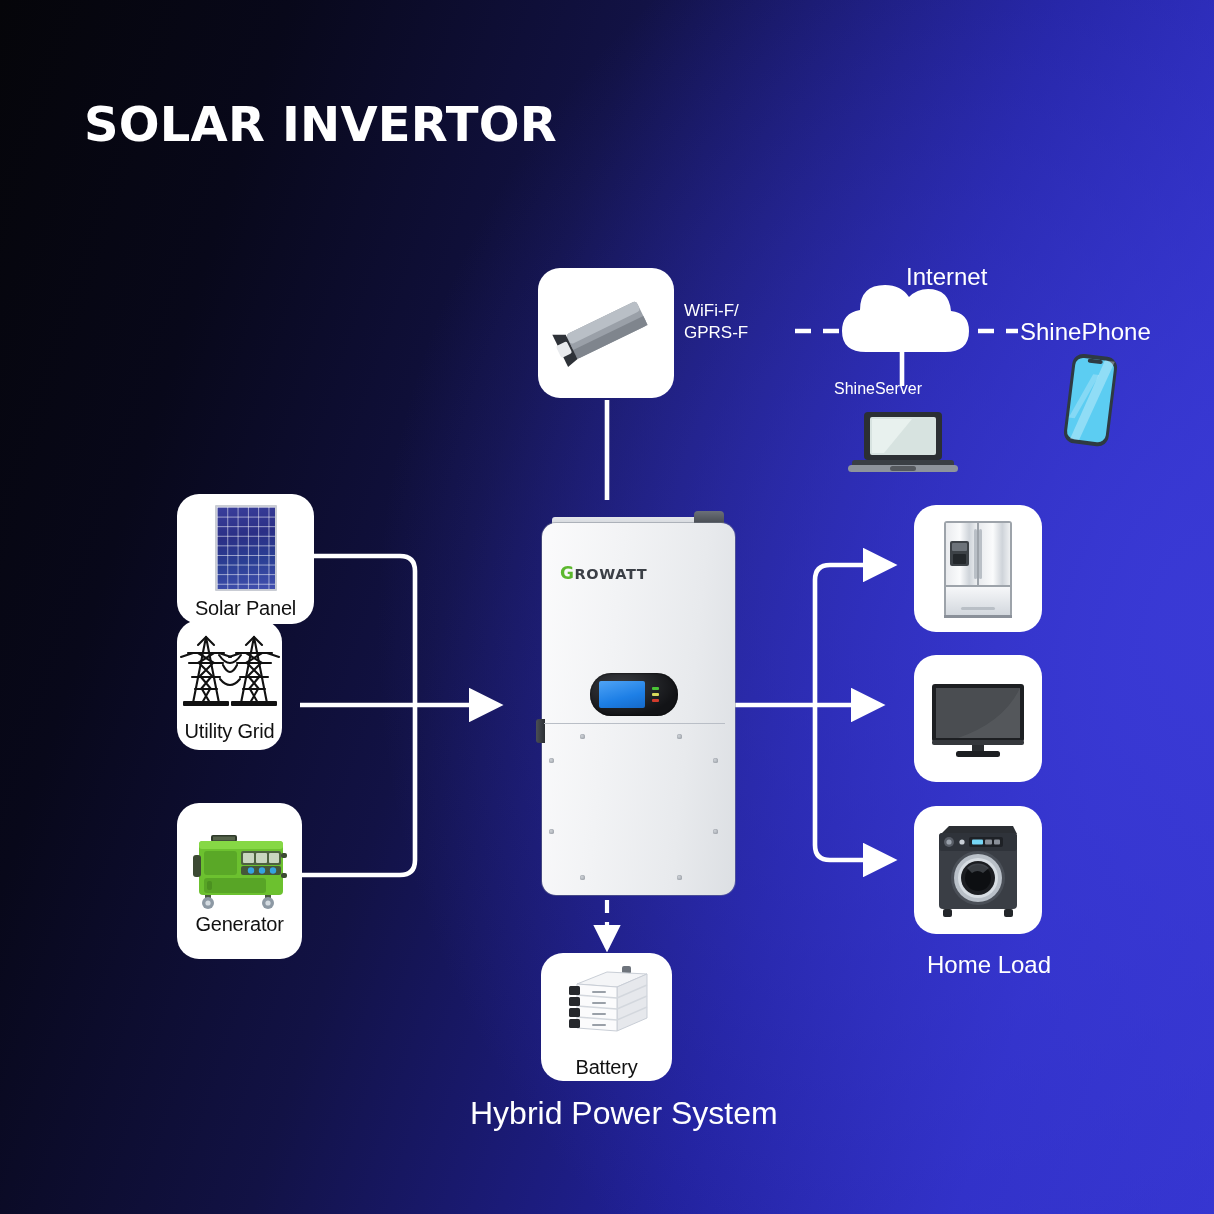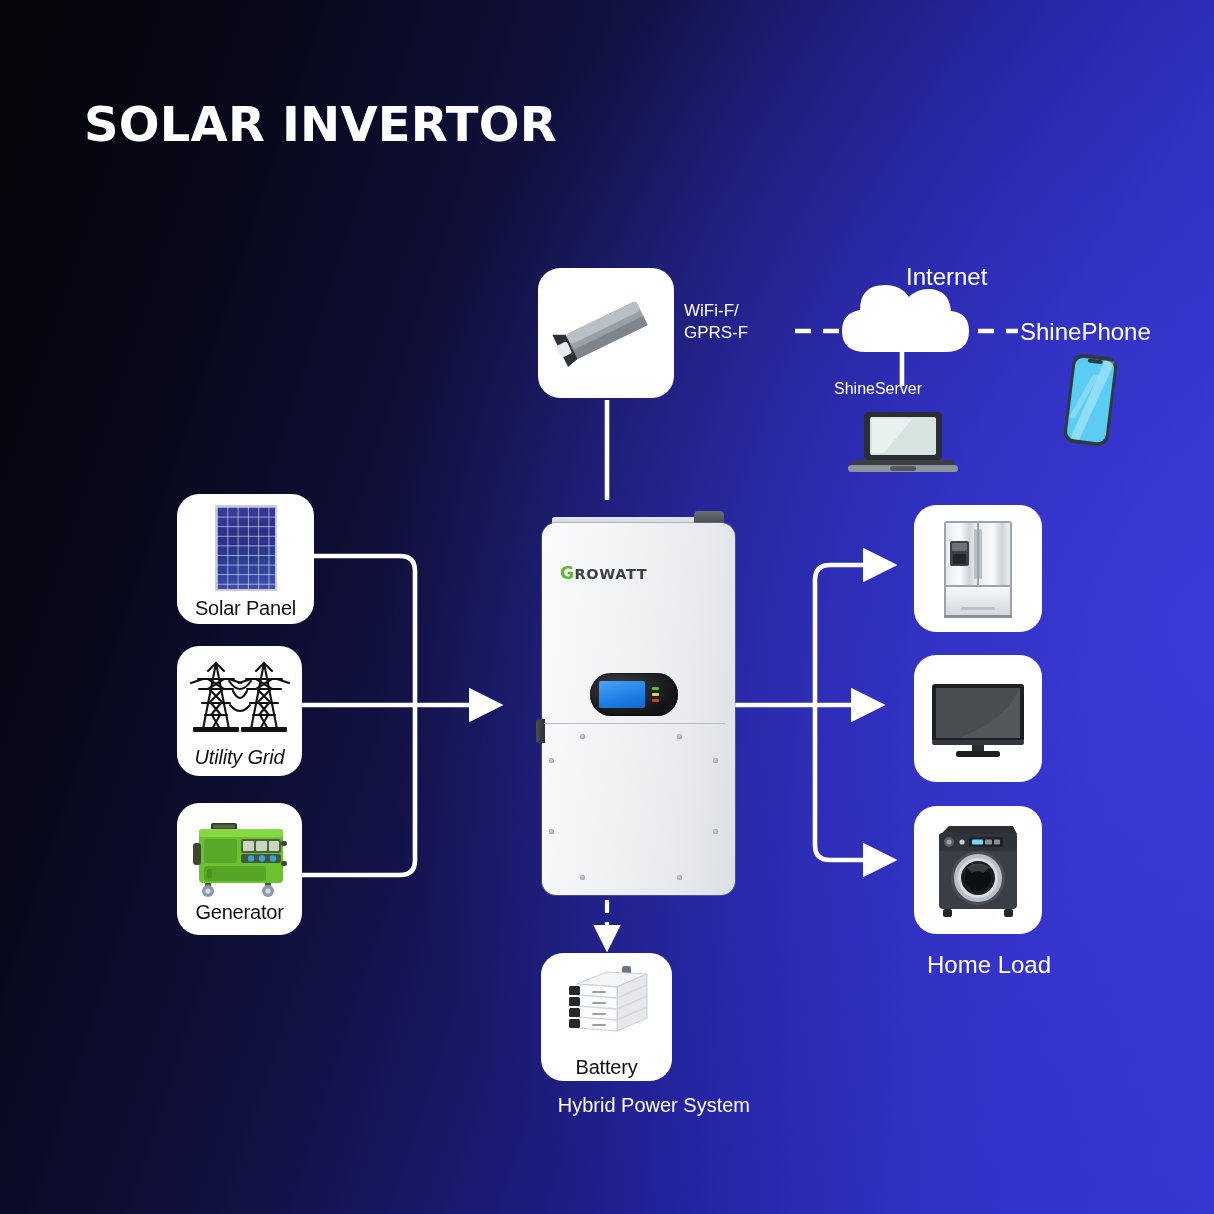--- a/index.html
+++ b/index.html
@@ -185,21 +185,21 @@
 
   <div class="card" style="left:177px; top:494px; width:137px; height:130px;">
     <div class="icon-box" style="margin-top:4px;">
       <div class="sp-frame">
           <div class="sp-grid"></div>
         </div>
     </div>
     <div class="cap" style="margin-top:7px;">Solar Panel</div>
   </div>
 
-  <div class="card" style="left:177px; top:646px; width:125px; height:130px;font-style:italic;">
+  <div class="card" style="left:177px; top:620px; width:105px; height:130px;">
     <div class="icon-box" style="margin-top:2px;">
       <svg width="108" height="86" viewBox="0 0 108 86">
         <g stroke="#111" stroke-width="2.1" fill="none" stroke-linecap="round">
 
           <path d="M30 6 L17 72 M30 6 L43 72"></path>
           <path d="M9 72 L51 72"></path>
           <path d="M12 22 L48 22 M13 32 L47 32 M16 46 L44 46 M19 58 L41 58"></path>
           <path d="M22 22 L38 32 M38 22 L22 32 M23 32 L37 46 M37 32 L23 46 M25 46 L35 58 M35 46 L25 58 M26 58 L34 72 M34 58 L26 72"></path>
           <path d="M22 14 L30 6 L38 14"></path>
           <path d="M5 26 L17 22 M55 26 L43 22"></path>
@@ -215,21 +215,21 @@
           <path d="M47 34 Q54 48 61 34"></path>
           <path d="M44 48 Q54 60 64 48"></path>
         </g>
         <rect x="7" y="70" width="46" height="5" rx="1" fill="#111"></rect>
         <rect x="55" y="70" width="46" height="5" rx="1" fill="#111"></rect>
       </svg>
     </div>
     <div class="cap" style="margin-top:4px;">Utility Grid</div>
   </div>
 
-  <div class="card" style="left:177px; top:803px; width:125px; height:132px;">
+  <div class="card" style="left:177px; top:803px; width:125px; height:156px;">
     <div class="icon-box" style="margin-top:2px;">
       <svg width="110" height="80" viewBox="0 0 110 80">
         <rect x="26" y="4" width="26" height="7" rx="2" fill="#2f3a2a"></rect>
         <rect x="28" y="5.5" width="22" height="4" fill="#55634a"></rect>
         <rect x="14" y="10" width="84" height="54" rx="4" fill="#6cc12f"></rect>
         <rect x="14" y="10" width="84" height="8" rx="3" fill="#86d845"></rect>
         <rect x="8" y="24" width="8" height="22" rx="3" fill="#3c4a33"></rect>
         <rect x="19" y="20" width="33" height="24" rx="3" fill="#5aa827"></rect>
         <rect x="19" y="47" width="62" height="15" rx="3" fill="#58a526"></rect>
         <rect x="22" y="50" width="5" height="9" rx="2" fill="#4b9120"></rect>
@@ -305,21 +305,21 @@
           <rect x="37" y="29" width="14" height="2" rx="1"></rect>
           <rect x="37" y="40" width="14" height="2" rx="1"></rect>
           <rect x="37" y="51" width="14" height="2" rx="1"></rect>
           <rect x="37" y="62" width="14" height="2" rx="1"></rect>
         </g>
       </svg>
     </div>
     <div class="cap" style="margin-top:17px;">Battery</div>
   </div>
 
-  <div class="blabel" id="hybrid" style="font-size:20px;text-align:right;">Hybrid Power System</div>
+  <div class="blabel" id="hybrid" style="font-size:32px;text-align:right;">Hybrid Power System</div>
 
   <div class="card" style="left:914px; top:505px; width:128px; height:127px;">
     <div class="icon-box">
       <svg width="78" height="100" viewBox="0 0 78 100">
         <rect x="5" y="2" width="68" height="96" rx="3" fill="#9da3aa"></rect>
 
         <rect x="7" y="4" width="31" height="62" fill="url(#fgA)"></rect>
         <rect x="40" y="4" width="31" height="62" fill="url(#fgA)"></rect>
 
         <rect x="7" y="68" width="64" height="28" fill="url(#fgB)"></rect>

